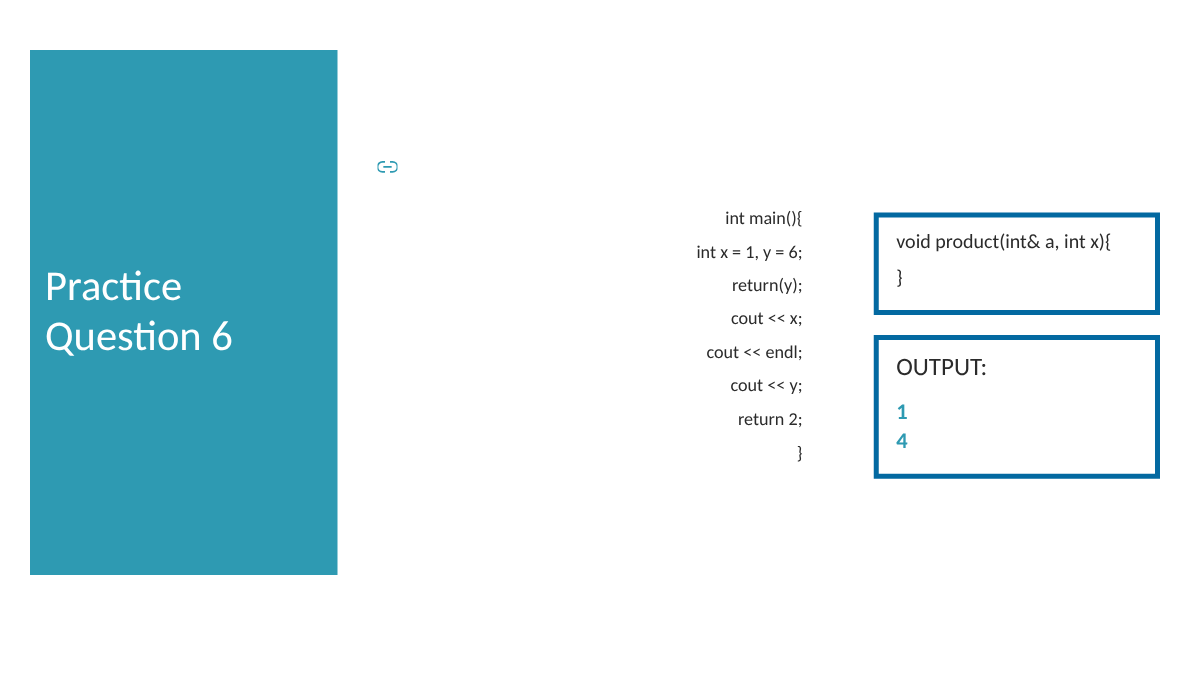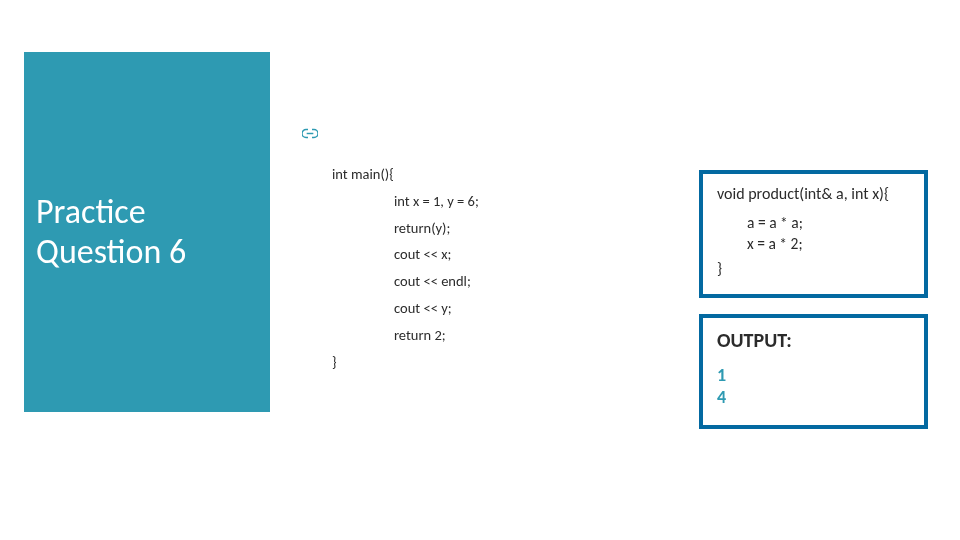--- a/index.html
+++ b/index.html
@@ -7,23 +7,23 @@
     width: 960px;
     height: 540px;
     background: #fff;
     font-family: "Segoe UI", Calibri, sans-serif;
     position: relative;
     overflow: hidden;
   }
   .sidebar {
     position: absolute;
     left: 24px;
-    top: 52px;
+    top: 40px;
     width: 246px;
-    height: 360px;
+    height: 420px;
     background: #2e9ab2;
     display: flex;
     align-items: center;
     justify-content: center;
     padding: 0 12px;
   }
   .title {
     color: #fff;
     font-size: 34px;
     font-weight: 300;
@@ -49,21 +49,22 @@
   }
   .question {
     color: #2b2b2b;
     font-size: 14.5px;
     font-weight: 400;
   }
   .code-block {
     color: #2b2b2b;
     font-size: 14.5px;
     line-height: 1.85;
-    margin-left: 30px;
+    margin-left: 14px;
+    text-align: right;
   }
   .code-l1 { padding-left: 0; }
   .code-l2 { padding-left: 62px; }
   .right-pane {
     position: absolute;
     left: 670px;
     top: 170px;
     width: 258px;
   }
   .box {
@@ -85,21 +86,20 @@
   }
   .box1-close {
     font-size: 16px;
     color: #2b2b2b;
     margin-top: 4px;
   }
   .box2-head {
     font-size: 20px;
     color: #2b2b2b;
     margin-bottom: 12px;
-    font-weight: bold;
   }
   .box2-out {
     font-size: 18px;
     font-weight: 700;
     color: #2e9ab2;
     line-height: 1.25;
   }
 </style>
 </head>
 <body>
@@ -130,24 +130,20 @@
     <div class="code-l2">cout &lt;&lt; endl;</div>
     <div class="code-l2">cout &lt;&lt; y;</div>
     <div class="code-l2">return 2;</div>
     <div class="code-l1">}</div>
   </div>
 </div>
 
 <div class="right-pane">
   <div class="box">
     <div class="box1-head">void product(int&amp; a, int x){</div>
-    <div class="box1-body">
-      <div>a = a * a;</div>
-      <div>x = a * 2;</div>
-    </div>
     <div class="box1-close">}</div>
   </div>
 
   <div class="box">
     <div class="box2-head">OUTPUT:</div>
     <div class="box2-out">
       <div>1</div>
       <div>4</div>
     </div>
   </div>

